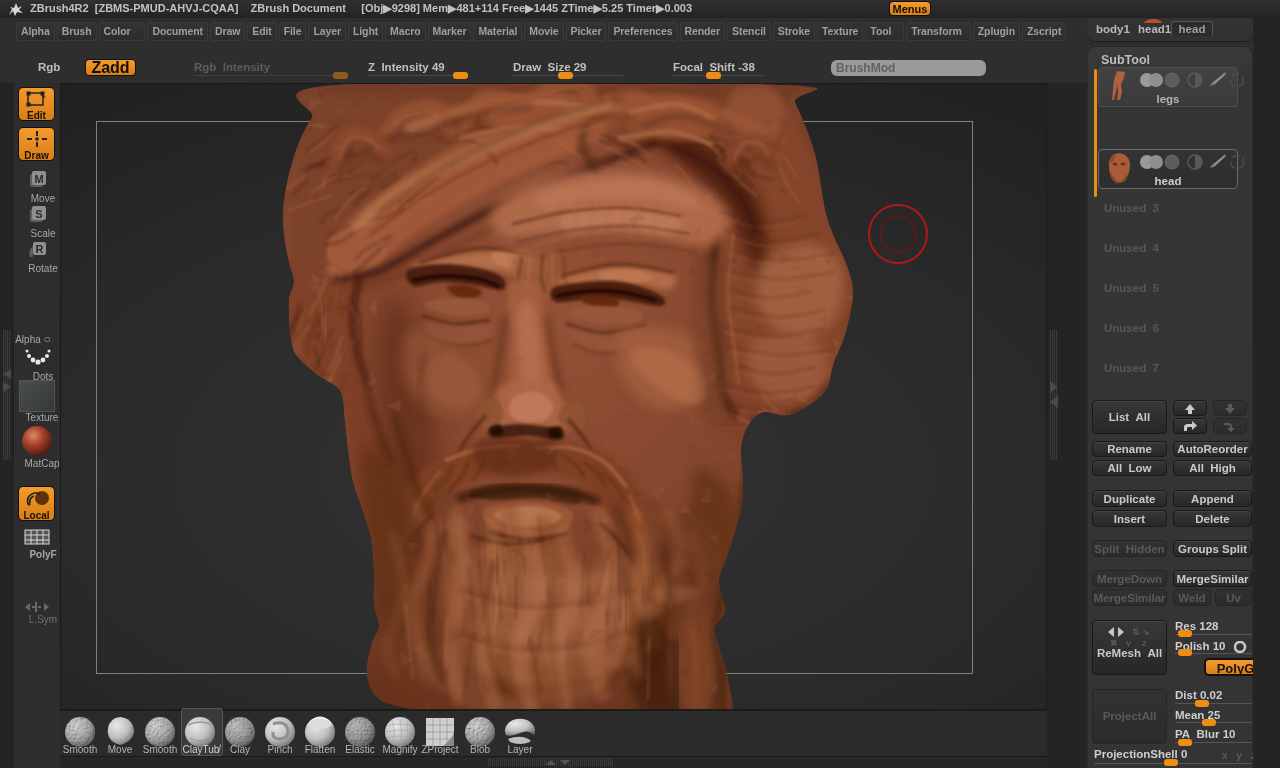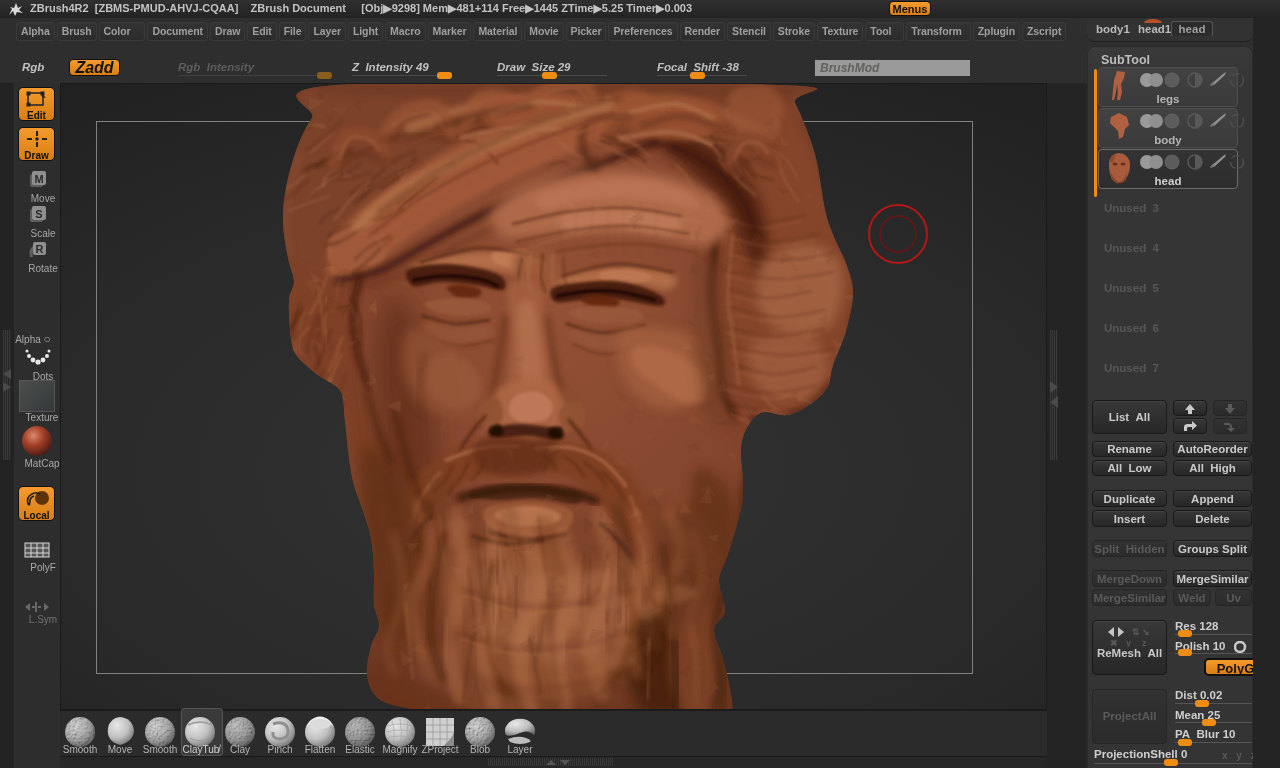--- a/index.html
+++ b/index.html
@@ -6,21 +6,21 @@
 .abs{position:absolute;}
 
 #titlebar{left:0;top:0;width:1280px;height:18px;background:linear-gradient(#303030,#232323);color:#c3c3c3;font-weight:bold;font-size:11px;}
 #titlebar .t{position:absolute;top:2px;white-space:nowrap;letter-spacing:0px;}
 .obtn{position:absolute;background:linear-gradient(#f59a2c,#d97e14);border:1px solid #111;border-radius:4px;color:#111;font-weight:bold;text-align:center;}
 .dbtn{position:absolute;background:linear-gradient(#3a3a3a,#262626);border:1px solid #141414;border-radius:4px;color:#b5b5b5;font-weight:bold;text-align:center;box-shadow:0 1px 0 rgba(255,255,255,0.05) inset;margin-top:48px;}
 
 #menurow{left:0;top:18px;width:1280px;height:28px;background:#2e2e2e;}
 .menu{position:relative;display:inline-block;margin:4px 2px 0 0;padding:2px 4px 3px 4px;border:1px solid #3a3a3a;border-radius:3px;color:#9f9f9f;font-size:10.5px;letter-spacing:-0.1px;font-weight:bold;background:linear-gradient(#333,#2c2c2c);}
 
-#sliderrow{left:0;top:46px;width:1189px;height:37px;background:#2e2e2e;font-style:italic;}
+#sliderrow{left:16px;top:46px;width:1189px;height:37px;background:#2e2e2e;}
 .srtext{position:absolute;font-size:11.5px;font-weight:bold;color:#c0c0c0;white-space:nowrap;}
 .dim{color:#5d5d5d !important;}
 .track{position:absolute;height:1px;background:#4a4a4a;}
 .knob{position:absolute;width:15px;height:7px;border-radius:3px;background:#ef8d13;}
 .knobdim{background:#8a5c1d;}
 
 #canvas{left:60px;top:83px;width:987px;height:627px;background:radial-gradient(ellipse 900px 500px at 50% 62%, #323232 0%, #2a2a2a 55%, #1f1f1f 100%);border:1px solid #1a1a1a;overflow:hidden;}
 #frame{position:absolute;left:35px;top:37px;width:877px;height:553px;border:1px solid #808080;}
 
 #edgeL{left:0;top:83px;width:14px;height:685px;background:#232323;}
@@ -123,21 +123,21 @@
   <div class="knob knobdim" style="left:317px;top:26px;"></div>
   <span class="srtext" style="left:352px;top:15px;">Z&nbsp;&nbsp;Intensity&nbsp;49</span>
   <div class="track" style="left:352px;top:29px;width:100px;"></div>
   <div class="knob" style="left:437px;top:26px;"></div>
   <span class="srtext" style="left:497px;top:15px;">Draw&nbsp;&nbsp;Size&nbsp;29</span>
   <div class="track" style="left:497px;top:29px;width:110px;"></div>
   <div class="knob" style="left:542px;top:26px;"></div>
   <span class="srtext" style="left:657px;top:15px;">Focal&nbsp;&nbsp;Shift&nbsp;-38</span>
   <div class="track" style="left:657px;top:29px;width:90px;"></div>
   <div class="knob" style="left:690px;top:26px;"></div>
-  <div class="abs" style="left:815px;top:14px;width:155px;height:16px;background:#9a9a9a;color:#62625e;font-weight:bold;font-size:12px;padding:1px 0 0 5px;">BrushMod</div>
+  <div class="abs" style="left:815px;top:14px;width:155px;height:16px;background:#9a9a9a;color:#62625e;font-weight:bold;font-size:12px;padding:1px 0 0 5px;border-radius:6px;">BrushMod</div>
 </div>
 
 <div id="canvas" class="abs">
   <div id="frame"></div>
   <div id="headwrap" class="abs" style="left:0px;top:0px;width:987px;height:627px;"><svg width="987" height="627" viewBox="0 0 987 627">
 <defs>
 <radialGradient id="skin" cx="0.48" cy="0.35" r="0.8">
  <stop offset="0" stop-color="#a05a3e"></stop>
               <stop offset="0.45" stop-color="#8f4e34"></stop>
  <stop offset="0.75" stop-color="#7a4028"></stop>
@@ -875,21 +875,21 @@
         <circle cx="18" cy="9" r="7" fill="#442200" opacity="0.85"></circle>
         <g fill="none" stroke="#222" stroke-width="1.6">
           <path d="M4 15 Q2 8 8 5 Q14 2 16 6"></path>
           <path d="M6 14 Q5 9 10 7"></path>
         </g>
         <circle cx="5" cy="15" r="1.6" fill="#222"></circle>
       </svg>
   <div style="font-size:10px;margin-top:-3px;">Local</div>
 </div>
 
-<div class="abs" style="left:20px;top:540px;width:34px;height:34px;text-align:center;">
+<div class="abs" style="left:20px;top:527px;width:34px;height:34px;text-align:center;font-weight:bold;">
   <svg width="26" height="20">
         <g stroke="#d8d8d8" stroke-width="1" fill="#555">
           <rect x="1" y="3" width="24" height="14"></rect>
           <line x1="1" y1="8" x2="25" y2="8"></line>
           <line x1="1" y1="13" x2="25" y2="13"></line>
           <line x1="7" y1="3" x2="7" y2="17"></line>
           <line x1="13" y1="3" x2="13" y2="17"></line>
           <line x1="19" y1="3" x2="19" y2="17"></line>
         </g>
       </svg>
@@ -938,34 +938,20 @@
           <circle cx="57" cy="12" r="7" fill="#8f8f8f"></circle>
           <circle cx="73" cy="12" r="7" fill="#5c5c5c"></circle>
           <circle cx="73" cy="12" r="7" fill="none" stroke="#666"></circle>
           <circle cx="96" cy="12" r="7" fill="none" stroke="#585858" stroke-width="1.5"></circle>
           <path d="M96 5 A7 7 0 0 1 96 19 Z" fill="#585858"></path>
           <path d="M112 16 L124 6 L127 4 L126 7 L115 17 Z" fill="#909090"></path>
           <path d="M111 17 L114 14 L116 16 L112 18 Z" fill="#777"></path>
           <circle cx="138" cy="12" r="6.5" fill="none" stroke="#4e4e4e" stroke-width="1.5" stroke-dasharray="8 4"></circle>
         </svg>
     <span class="stlbl">legs</span></div>
-  <div class="strow" style="top:61px;">
-    <svg width="147" height="38">
-          <path d="M12 8 L20 4 L28 8 L30 16 L26 20 L24 28 L20 30 L19 22 L15 18 L11 14 Z" fill="#b06040"></path>
-    <circle cx="48" cy="12" r="7" fill="#9a9a9a"></circle>
-          <circle cx="57" cy="12" r="7" fill="#8f8f8f"></circle>
-          <circle cx="73" cy="12" r="7" fill="#5c5c5c"></circle>
-          <circle cx="73" cy="12" r="7" fill="none" stroke="#666"></circle>
-          <circle cx="96" cy="12" r="7" fill="none" stroke="#585858" stroke-width="1.5"></circle>
-          <path d="M96 5 A7 7 0 0 1 96 19 Z" fill="#585858"></path>
-          <path d="M112 16 L124 6 L127 4 L126 7 L115 17 Z" fill="#909090"></path>
-          <path d="M111 17 L114 14 L116 16 L112 18 Z" fill="#777"></path>
-          <circle cx="138" cy="12" r="6.5" fill="none" stroke="#4e4e4e" stroke-width="1.5" stroke-dasharray="8 4"></circle>
-        </svg>
-    <span class="stlbl">body</span></div>
   <div class="strow sel" style="top:102px;">
     <svg width="147" height="38">
           <path d="M10 14 Q10 4 20 3 Q30 4 31 14 Q31 22 28 27 Q24 33 20 33 Q15 33 12 27 Q10 22 10 14 Z" fill="#a85c3c"></path>
           <path d="M12 22 Q16 31 20 32 Q25 31 28 22 L27 30 Q23 34 17 33 L12 28 Z" fill="#8a4628"></path>
           <ellipse cx="16" cy="14" rx="2.5" ry="1.5" fill="#6e3018"></ellipse>
           <ellipse cx="24" cy="14" rx="2.5" ry="1.5" fill="#6e3018"></ellipse>
           <path d="M10 12 Q12 6 17 4 L14 12 Z" fill="#8f4a2c"></path>
     <circle cx="48" cy="12" r="7" fill="#9a9a9a"></circle>
           <circle cx="57" cy="12" r="7" fill="#8f8f8f"></circle>
           <circle cx="73" cy="12" r="7" fill="#5c5c5c"></circle>

